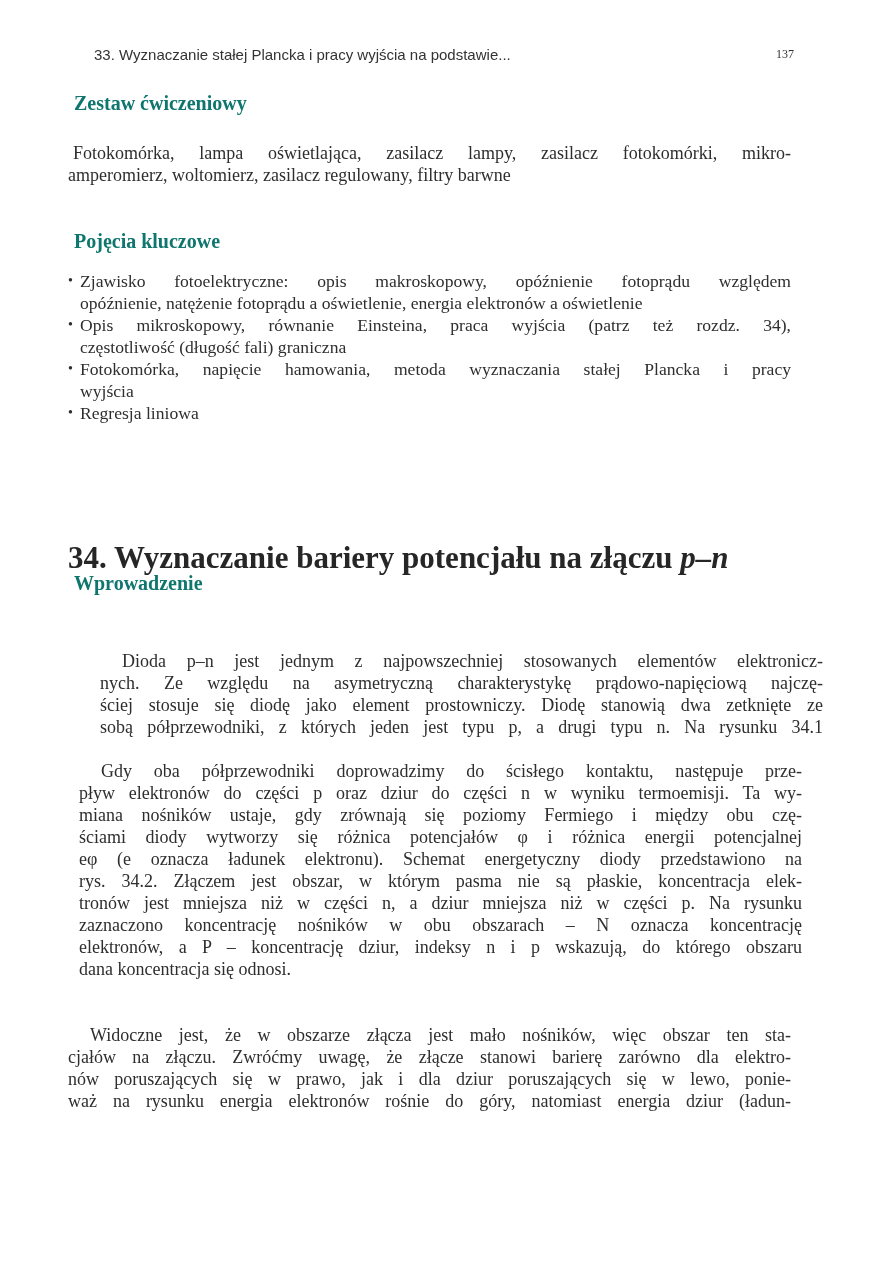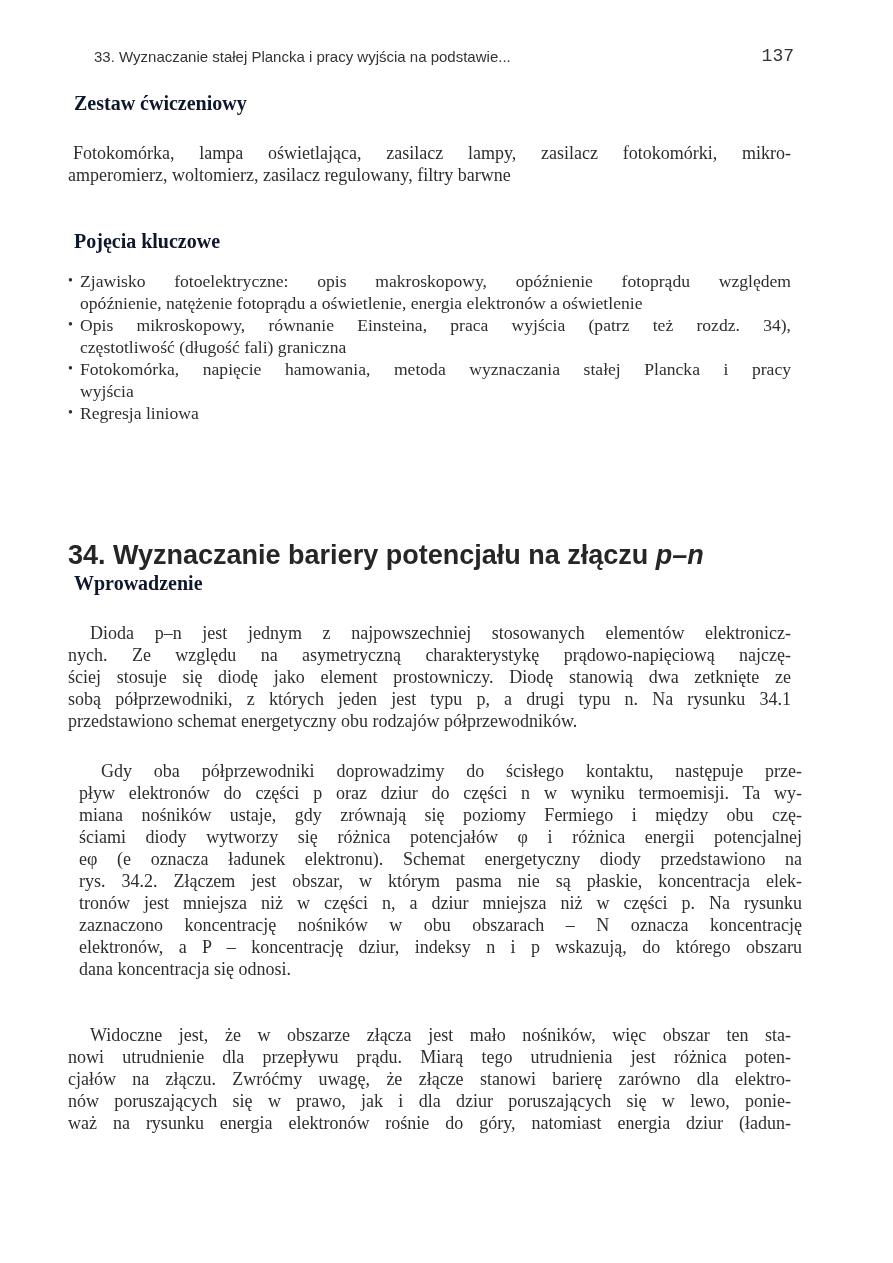--- a/index.html
+++ b/index.html
@@ -6,39 +6,39 @@
   body {
     width: 893px; height: 1263px; position: relative; overflow: hidden;
     color: #2a2a2a;
     font-family: "Liberation Serif", serif;
   }
   .running-header {
     position: absolute; top: 46px; left: 94px; width: 700px;
     font-family: "Liberation Sans", sans-serif; font-size: 15px; color: #333;
     display: flex; justify-content: space-between; align-items: center; gap: 44px;
   }
-  .running-header .pno { font-family: Liberation Mono, monospace; font-size: 18px; }
+  .running-header .pno { font-family: Liberation Serif, serif; font-size: 12px; }
   .h-sub {
     position: absolute; left: 74px;
-    font-family: "Liberation Serif", serif; font-weight: bold; font-size: 20px; color: #0f172a;
+    font-family: "Liberation Serif", serif; font-weight: bold; font-size: 20px; color: #0f766e;
   }
   .para {
     position: absolute; left: 68px; width: 723px;
     font-size: 18px; line-height: 22px; text-align: justify; color: #2e2e2e;
   }
   .para .line { display: block; text-align: justify; text-align-last: justify; height: 22px; white-space: nowrap; }
   .para .line.last { text-align-last: left; }
   .bullets { position: absolute; left: 68px; width: 723px; font-size: 17.6px; line-height: 22px; color: #2e2e2e; margin: 0; padding: 0; list-style: none; }
   .bullets li { position: relative; padding-left: 12px; }
   .bullets li .dot { position: absolute; left: 0; top: 0; font-size: 14px; }
   .bullets .line { display: block; height: 22px; white-space: nowrap; text-align: justify; text-align-last: justify; }
   .bullets .line.last { text-align-last: left; }
   .chapter-title {
     position: absolute; left: 68px; top: 540px;
-    font-family: Liberation Sans, sans-serif; font-weight: bold; font-size: 27px; color: #262626;
+    font-family: Liberation Serif, serif; font-weight: bold; font-size: 31px; color: #262626;
   }
   .chapter-title i { font-weight: bold; }
   i { font-style: italic; }
 </style>
 </head>
 <body>
 
 <div class="running-header">
   <span>33. Wyznaczanie stałej Plancka  i pracy wyjścia na podstawie...</span>
   <span class="pno">137</span>
@@ -74,40 +74,38 @@
     <span class="line last">Regresja liniowa</span>
   </li>
 </ul>
 
 <div class="chapter-title">
   <span>34. Wyznaczanie bariery potencjału na złączu </span><i>p–n</i>
 </div>
 
 <div class="h-sub" style="top:572px;">Wprowadzenie</div>
 
-<div class="para" style="top:622px;">
+<div class="para" style="top:650px;margin-left:32px;">
   <span class="line" style="padding-left:22px;">Dioda p–n jest jednym z najpowszechniej stosowanych elementów elektronicz-</span>
   <span class="line">nych. Ze względu na asymetryczną charakterystykę prądowo-napięciową najczę-</span>
   <span class="line">ściej stosuje się diodę jako element prostowniczy. Diodę stanowią dwa zetknięte ze</span>
   <span class="line">sobą półprzewodniki, z których jeden jest typu p, a drugi typu n. Na rysunku 34.1</span>
-  <span class="line last">przedstawiono schemat energetyczny obu rodzajów półprzewodników.</span>
 </div>
 
 <div class="para" style="top:760px;margin-left:11px;">
   <span class="line" style="padding-left:22px;">Gdy oba półprzewodniki doprowadzimy do ścisłego kontaktu, następuje prze-</span>
   <span class="line">pływ elektronów do części p oraz dziur do części n w wyniku termoemisji. Ta wy-</span>
   <span class="line">miana nośników ustaje, gdy zrównają się poziomy Fermiego i między obu czę-</span>
   <span class="line">ściami diody wytworzy się różnica potencjałów φ i różnica energii potencjalnej</span>
   <span class="line">eφ (e oznacza ładunek elektronu). Schemat energetyczny diody przedstawiono na</span>
   <span class="line">rys. 34.2. Złączem jest obszar, w którym pasma nie są płaskie,  koncentracja elek-</span>
   <span class="line">tronów jest mniejsza niż w części n, a dziur mniejsza niż w części p. Na rysunku</span>
   <span class="line">zaznaczono koncentrację nośników w obu obszarach – N oznacza koncentrację</span>
   <span class="line">elektronów, a P – koncentrację dziur, indeksy n i p wskazują, do którego obszaru</span>
   <span class="line last">dana koncentracja się odnosi.</span>
 </div>
 
 <div class="para" style="top:1024px;">
   <span class="line" style="padding-left:22px;">Widoczne jest, że w obszarze złącza jest mało nośników, więc obszar ten sta-</span>
-  <span class="line">nowi utrudnienie dla przepływu prądu. Miarą tego utrudnienia jest różnica poten-</span>
   <span class="line">cjałów na złączu. Zwróćmy uwagę, że złącze stanowi barierę zarówno dla elektro-</span>
   <span class="line">nów poruszających się w prawo, jak i dla dziur poruszających się w lewo, ponie-</span>
   <span class="line">waż na rysunku energia elektronów rośnie do góry, natomiast energia dziur (ładun-</span>
 </div>
 
 </body></html>

